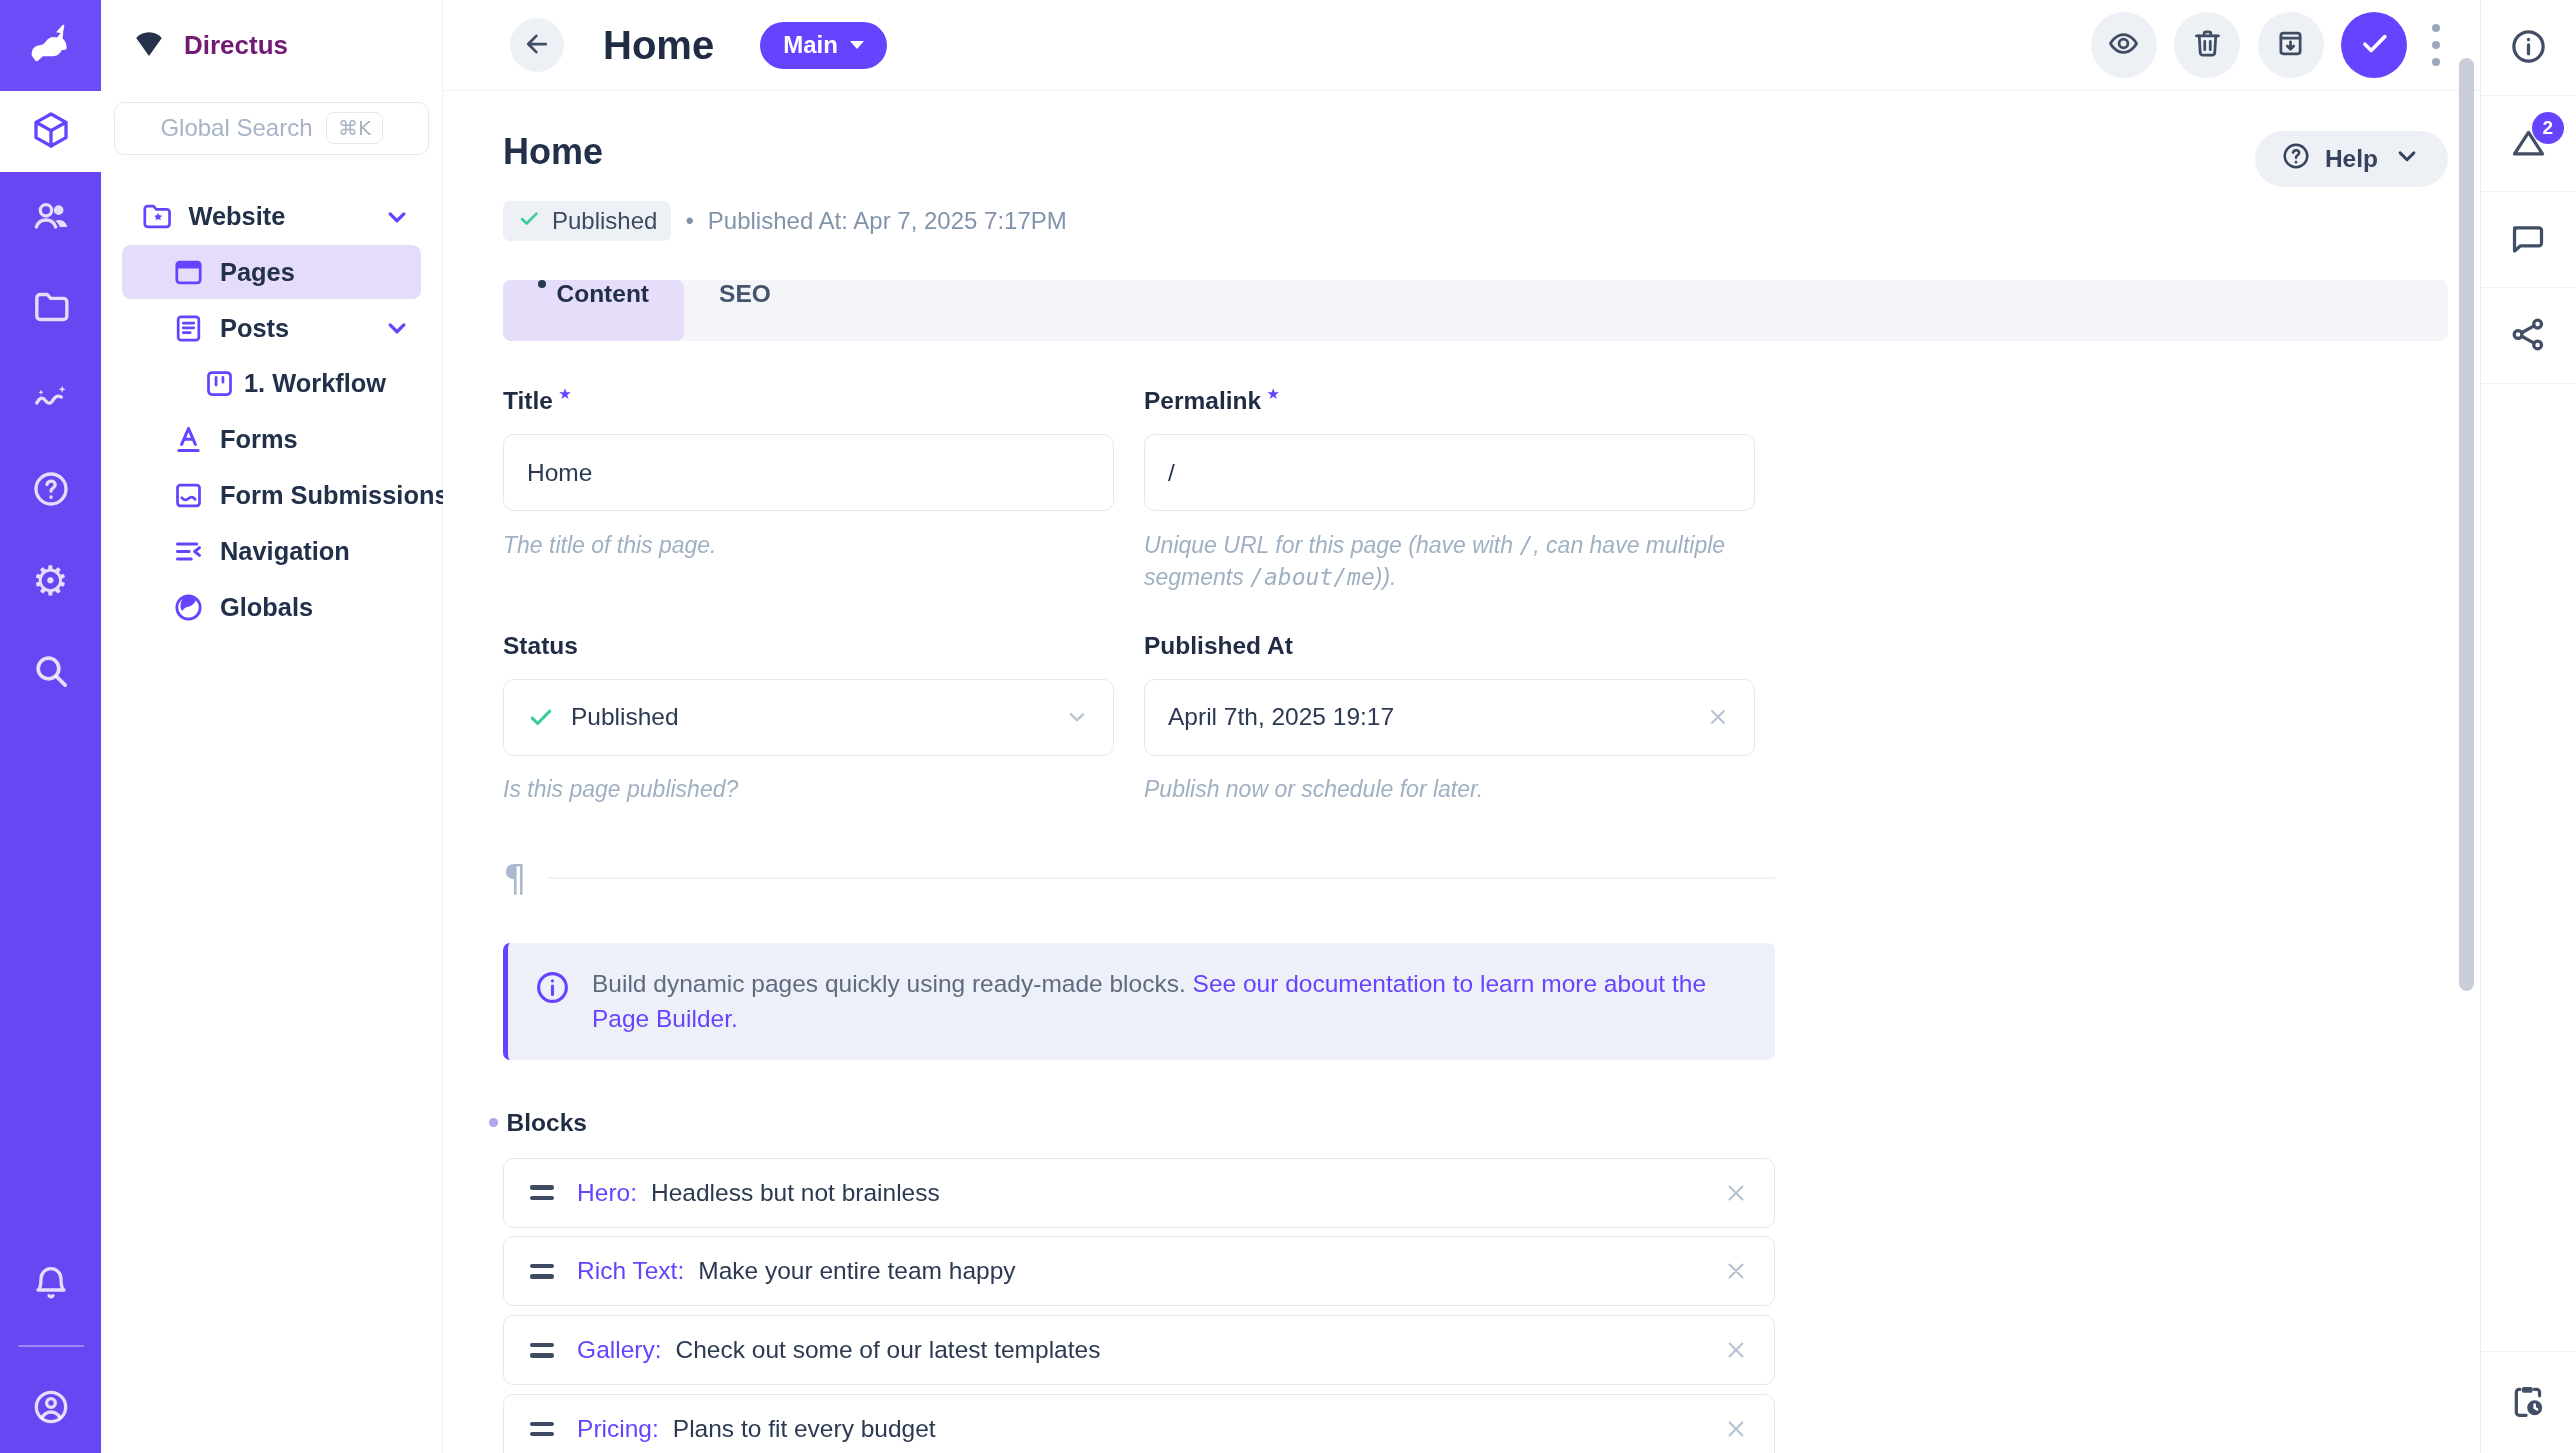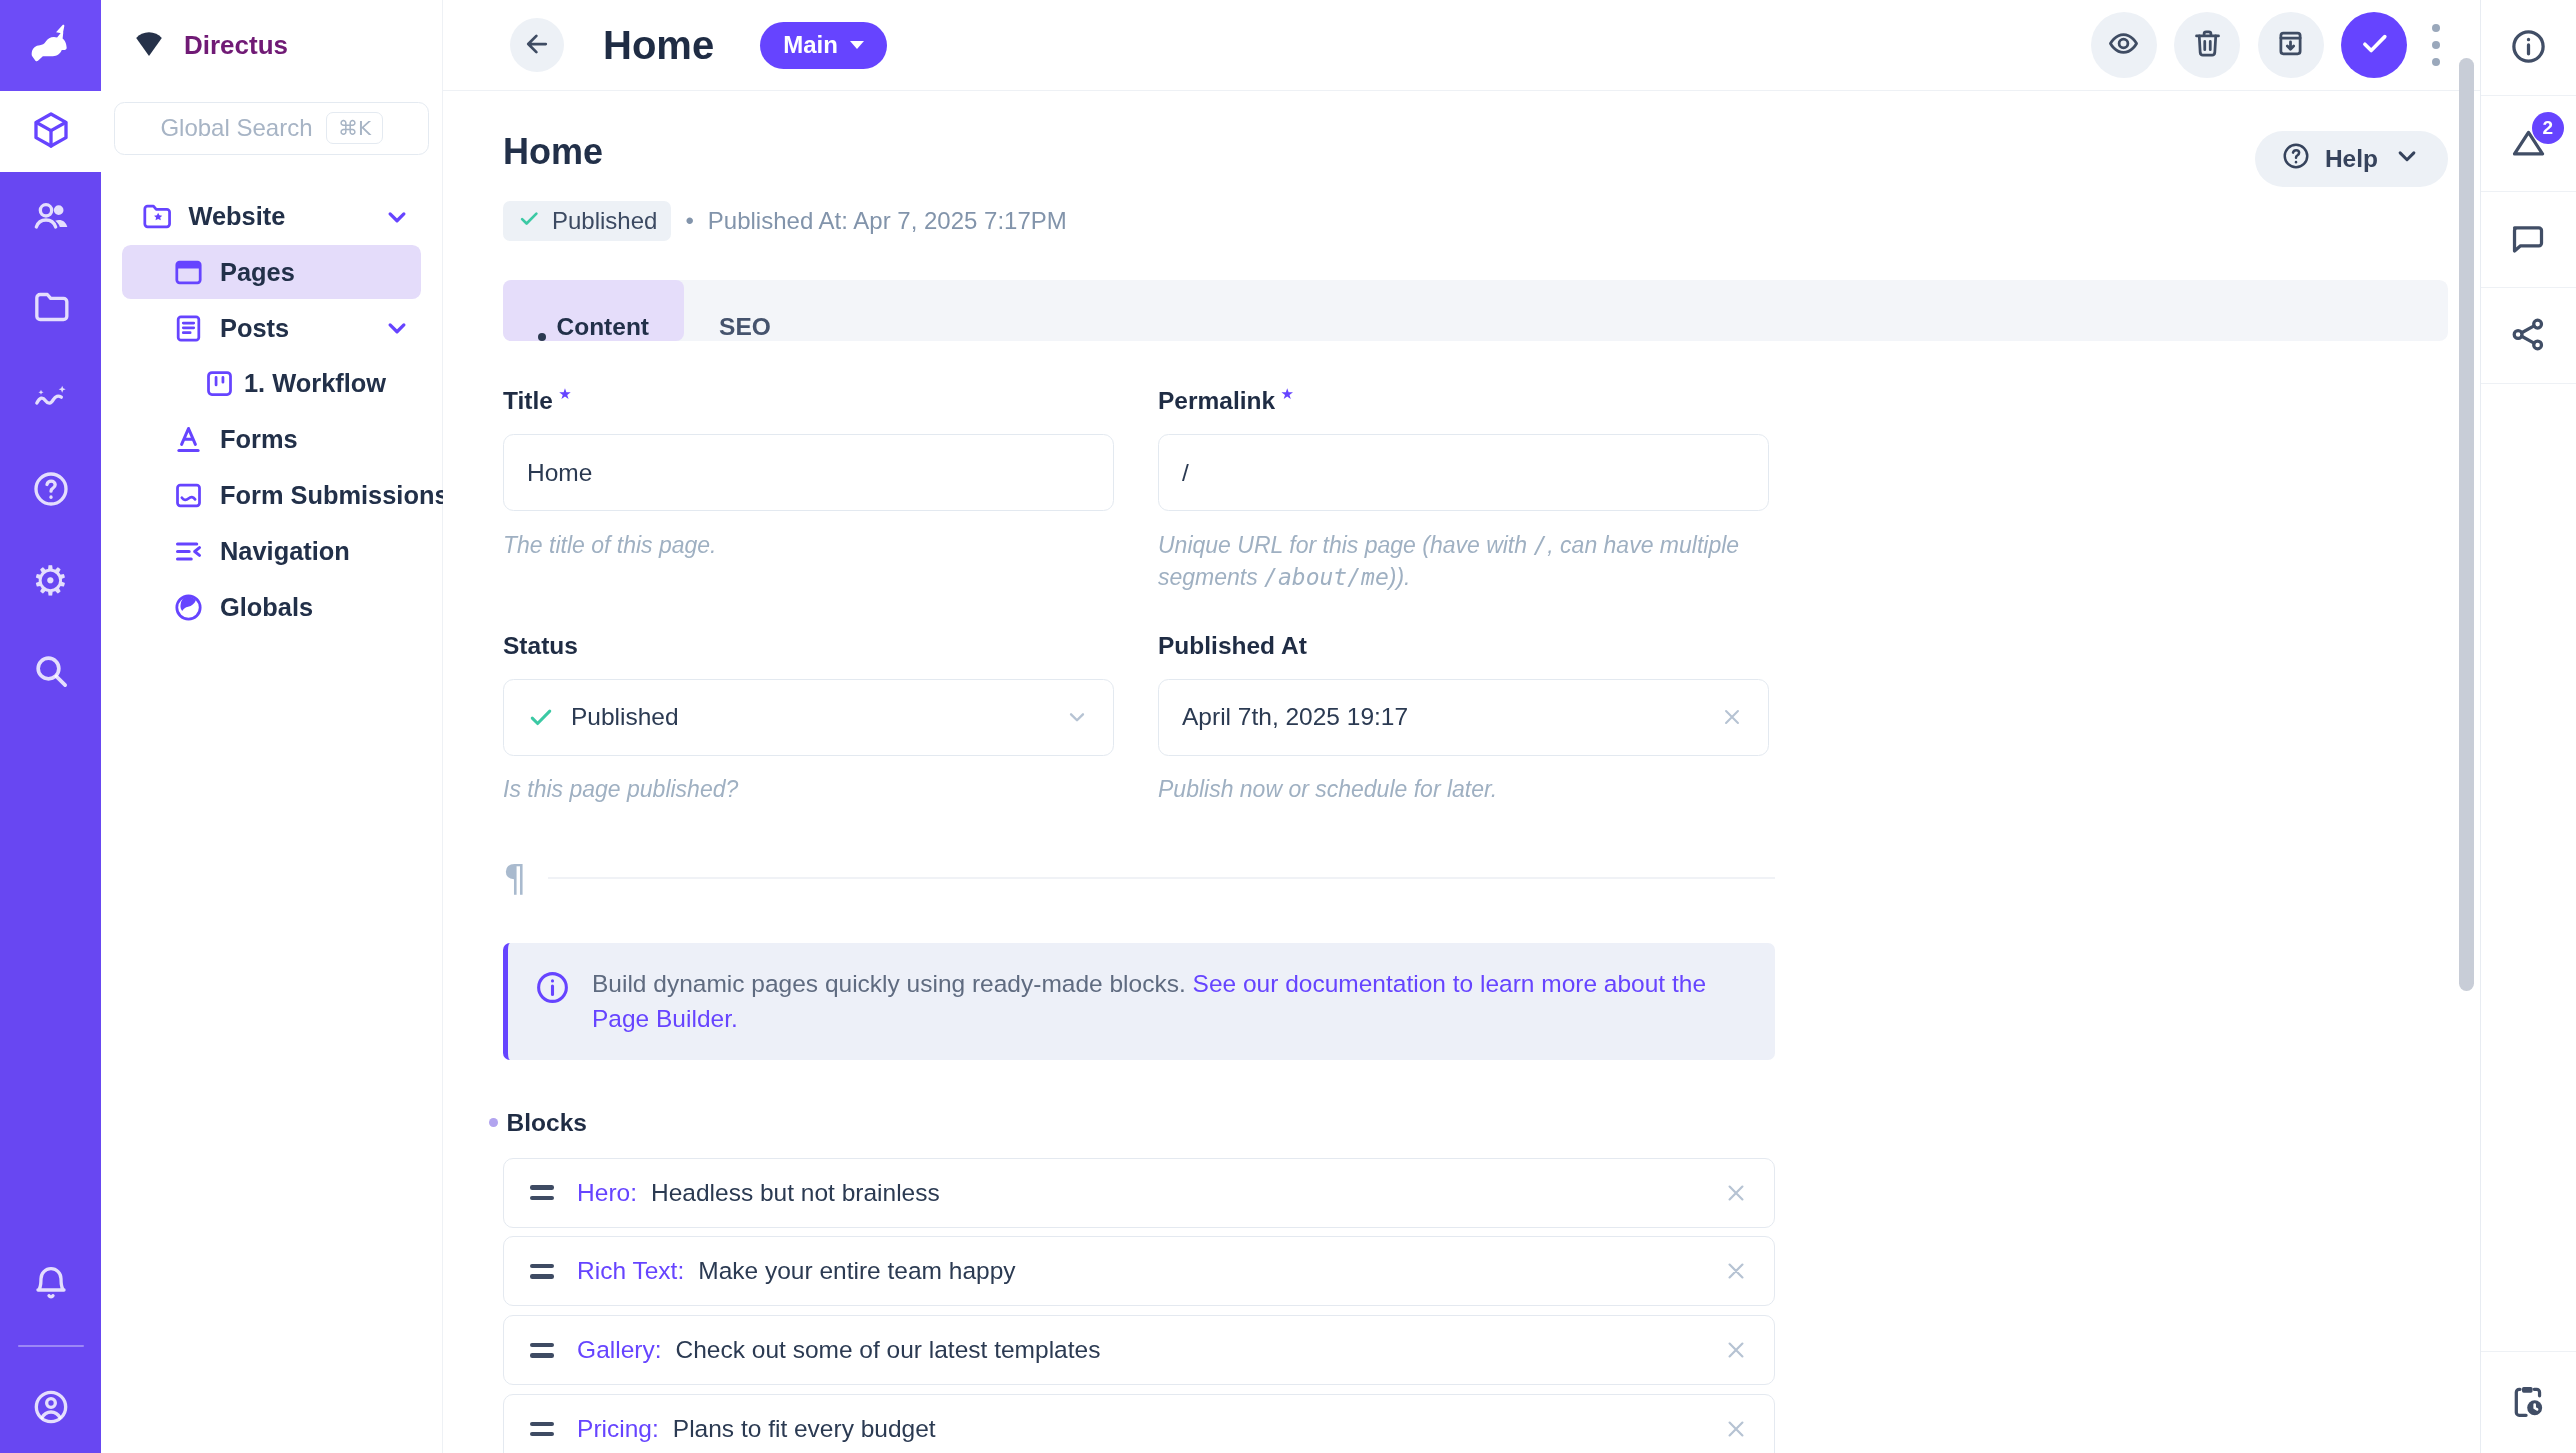--- a/index.html
+++ b/index.html
@@ -56,25 +56,25 @@
   .page-title { font-size:36px; font-weight:700; color:#223049; }
   .help-btn { background:#edf1f6; border-radius:875px; height:56px; padding:0 26px; display:flex; align-items:center; gap:14px; font-size:24.5px; font-weight:600; color:#36435c; cursor:pointer; }
   .help-btn svg { width:30px; height:30px; }
   .meta-row { margin-top:14px; display:flex; align-items:center; gap:14px; }
   .status-pill { background:#edf1f6; border-radius:7px; height:40px; padding:0 14px; display:flex; align-items:center; gap:10.5px; font-size:24px; color:#3c4a62; }
   .status-pill svg { width:24.5px; height:24.5px; color:#3bc9a4; }
   .meta-bullet { color:#8294ab; font-size:24px; }
   .meta-text { color:#8294ab; font-size:24px; }
 
   .tab-strip { margin-top:39px; width:1945px; height:61px; background:#f3f5f9; border-radius:8.8px; display:flex; align-items:stretch; }
-  .tab { display:flex; align-items:flex-end; gap:10.5px; padding:0 35px; font-size:24.5px; font-weight:600; color:#45536d; cursor:pointer; border-radius:8px; }
+  .tab { display:flex; align-items:flex-start; gap:10.5px; padding:0 35px; font-size:24.5px; font-weight:600; color:#45536d; cursor:pointer; border-radius:8px; }
   .tab.active { background:#e5ddfa; color:#223049; font-weight:700; }
   .tab .edit-dot { width:8px; height:8px; border-radius:50%; background:#2b3950; }
 
-  .form-grid { margin-top:46px; display:grid; grid-template-columns:611px 611px; column-gap:44px; }
+  .form-grid { margin-top:46px; display:grid; grid-template-columns:611px 611px; column-gap:30px; }
   .field-label { font-size:24.5px; font-weight:700; color:#1f2c44; display:flex; align-items:flex-start; gap:5.3px; }
   .req-star { font-family:"DejaVu Sans", sans-serif; color:#6644ff; font-size:15px; margin-top:-1.8px; }
   .control { margin-top:19px; height:77px; border:1.8px solid #e3e9f0; border-radius:10.5px; background:#fff; display:flex; align-items:center; padding:0 23px; font-size:24.5px; color:#2b3a52; }
   .control input { border:0; outline:0; width:100%; font:inherit; color:#2b3a52; background:transparent; }
   .control .chev { margin-left:auto; color:#b6c3d3; width:26px; height:26px; cursor:pointer; }
   .control .clr { margin-left:auto; color:#b6c3d3; width:26px; height:26px; cursor:pointer; }
   .control svg.green { width:28px; height:28px; color:#3bc9a4; margin-right:16px; }
   .note { margin-top:17.5px; font-size:23px; font-style:italic; color:#9fb0c2; line-height:1.4; max-width:611px; }
   .mono { font-family:"DejaVu Sans Mono", monospace; }
   .row2 { margin-top:39px; }

